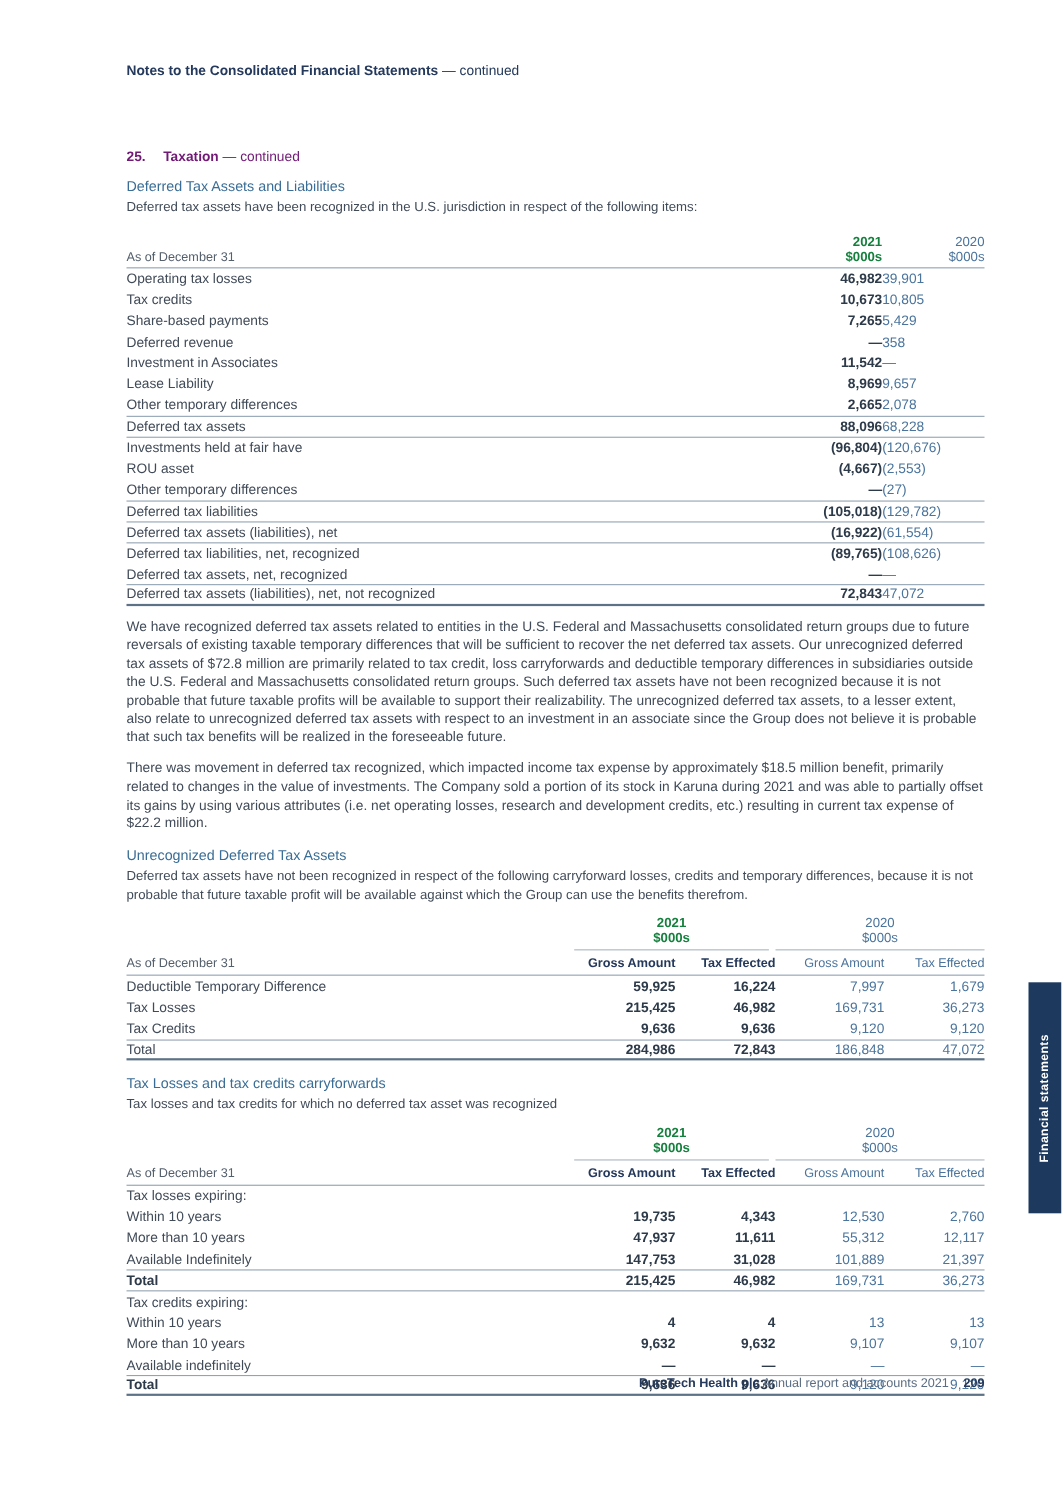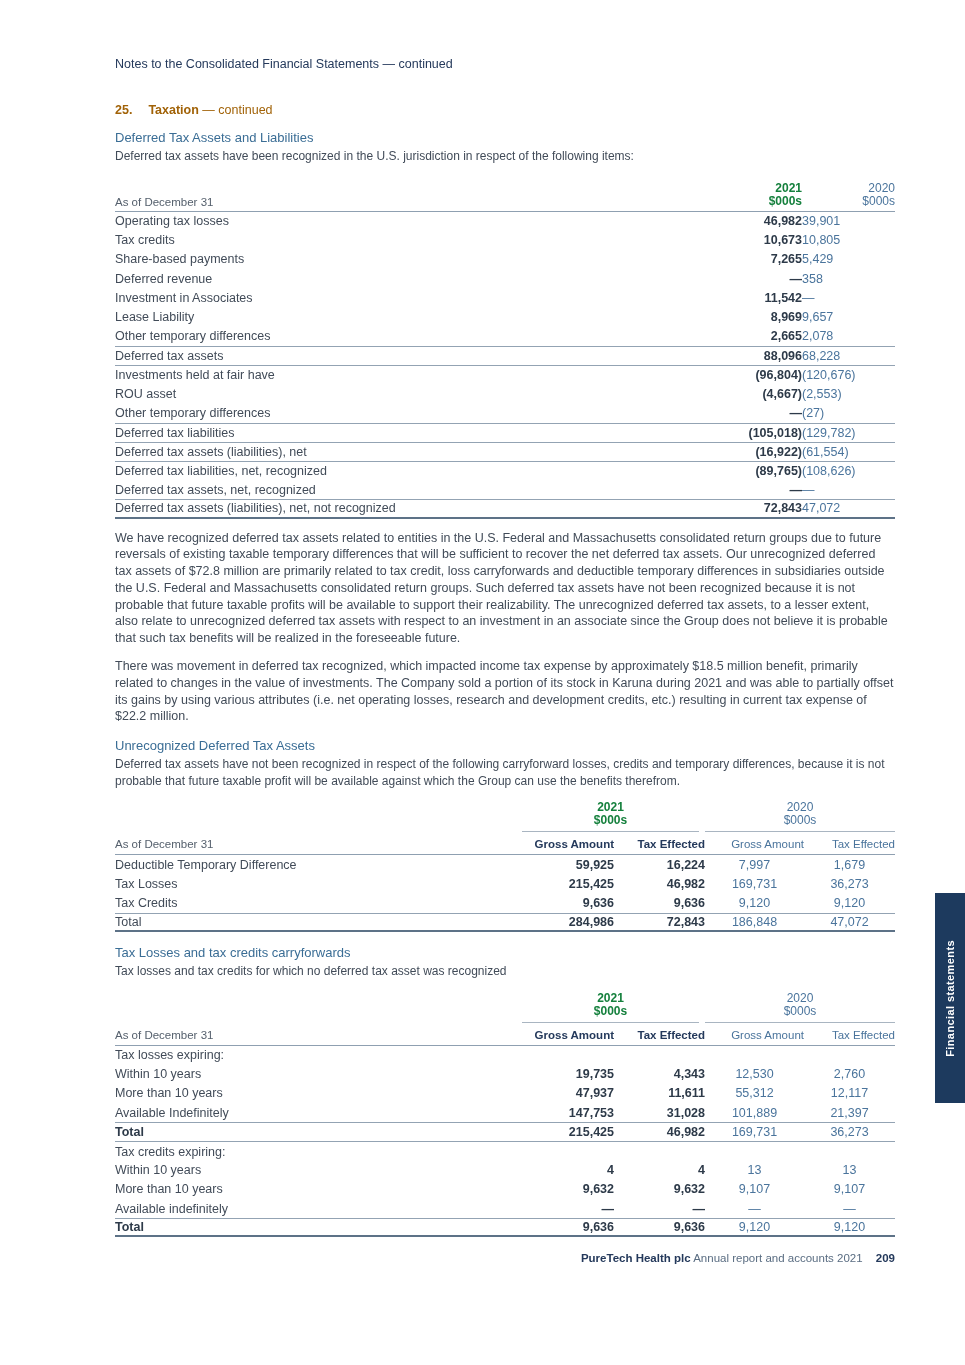--- a/index.html
+++ b/index.html
@@ -8,22 +8,22 @@
     position: relative;
     background: #ffffff;
     font-family: "Liberation Sans", sans-serif;
     color: #414b58;
     overflow: hidden;
   }
   .content { position: absolute; left: 115px; top: 0; width: 780px; }
 
   
   .doc-header { padding-top: 57px; font-size: 12.5px; color: #24395b; }
-  .doc-header .b { font-weight: normal; }
-  .note-line { margin-top: 32px; font-size: 12.5px; color: #a16207; }
+  .doc-header .b { font-weight: bold; }
+  .note-line { margin-top: 64px; font-size: 12.5px; color: #701a75; }
   .note-line .num { font-weight: bold; margin-right: 16px; }
   .note-line .ttl { font-weight: bold; }
 
   .blue-head { color: #3a6d95; font-size: 13px; margin-top: 13px; }
   .intro { font-size: 12px; line-height: 16.5px; margin-top: 3px; }
   p.body { font-size: 12.5px; line-height: 16.8px; margin-top: 11px; }
 
   
   .t1 { margin-top: 17px; }
   .thead1 { display: flex; align-items: flex-end; border-bottom: 1px solid #8fa0b1; padding-bottom: 3px; }
@@ -52,21 +52,21 @@
   .subhead .lbl { flex: 1; color: #55606d; }
   .c1 { width: 92px; text-align: right; }
   .c2 { width: 91px; text-align: right; }
   .c3 { width: 99px; text-align: right; }
   .c4 { width: 91px; text-align: right; }
   .hb { font-weight: bold; color: #24395b; }
   .hblue { color: #4a749c; }
   .trow { display: flex; align-items: center; height: 19.2px; font-size: 12.5px; }
   .trow .lbl { flex: 1; }
   .trow .v1 { font-weight: bold; color: #2d3a49; }
-  .trow .v2 { color: #4a749c; text-align: center; }
+  .trow .v2 { color: #4a749c; }
   .bold-label .lbl { font-weight: bold; color: #2d3a49; }
 
   
   .footer { position: absolute; top: 1252px; right: 70px; font-size: 11.5px; color: #5a6d82; }
   .footer .company { font-weight: bold; color: #24395b; }
   .footer .pageno { font-weight: bold; color: #24395b; margin-left: 10px; }
 
   
   .side-tab {
     position: absolute; right: 0; top: 893px; width: 30px; height: 210px;

